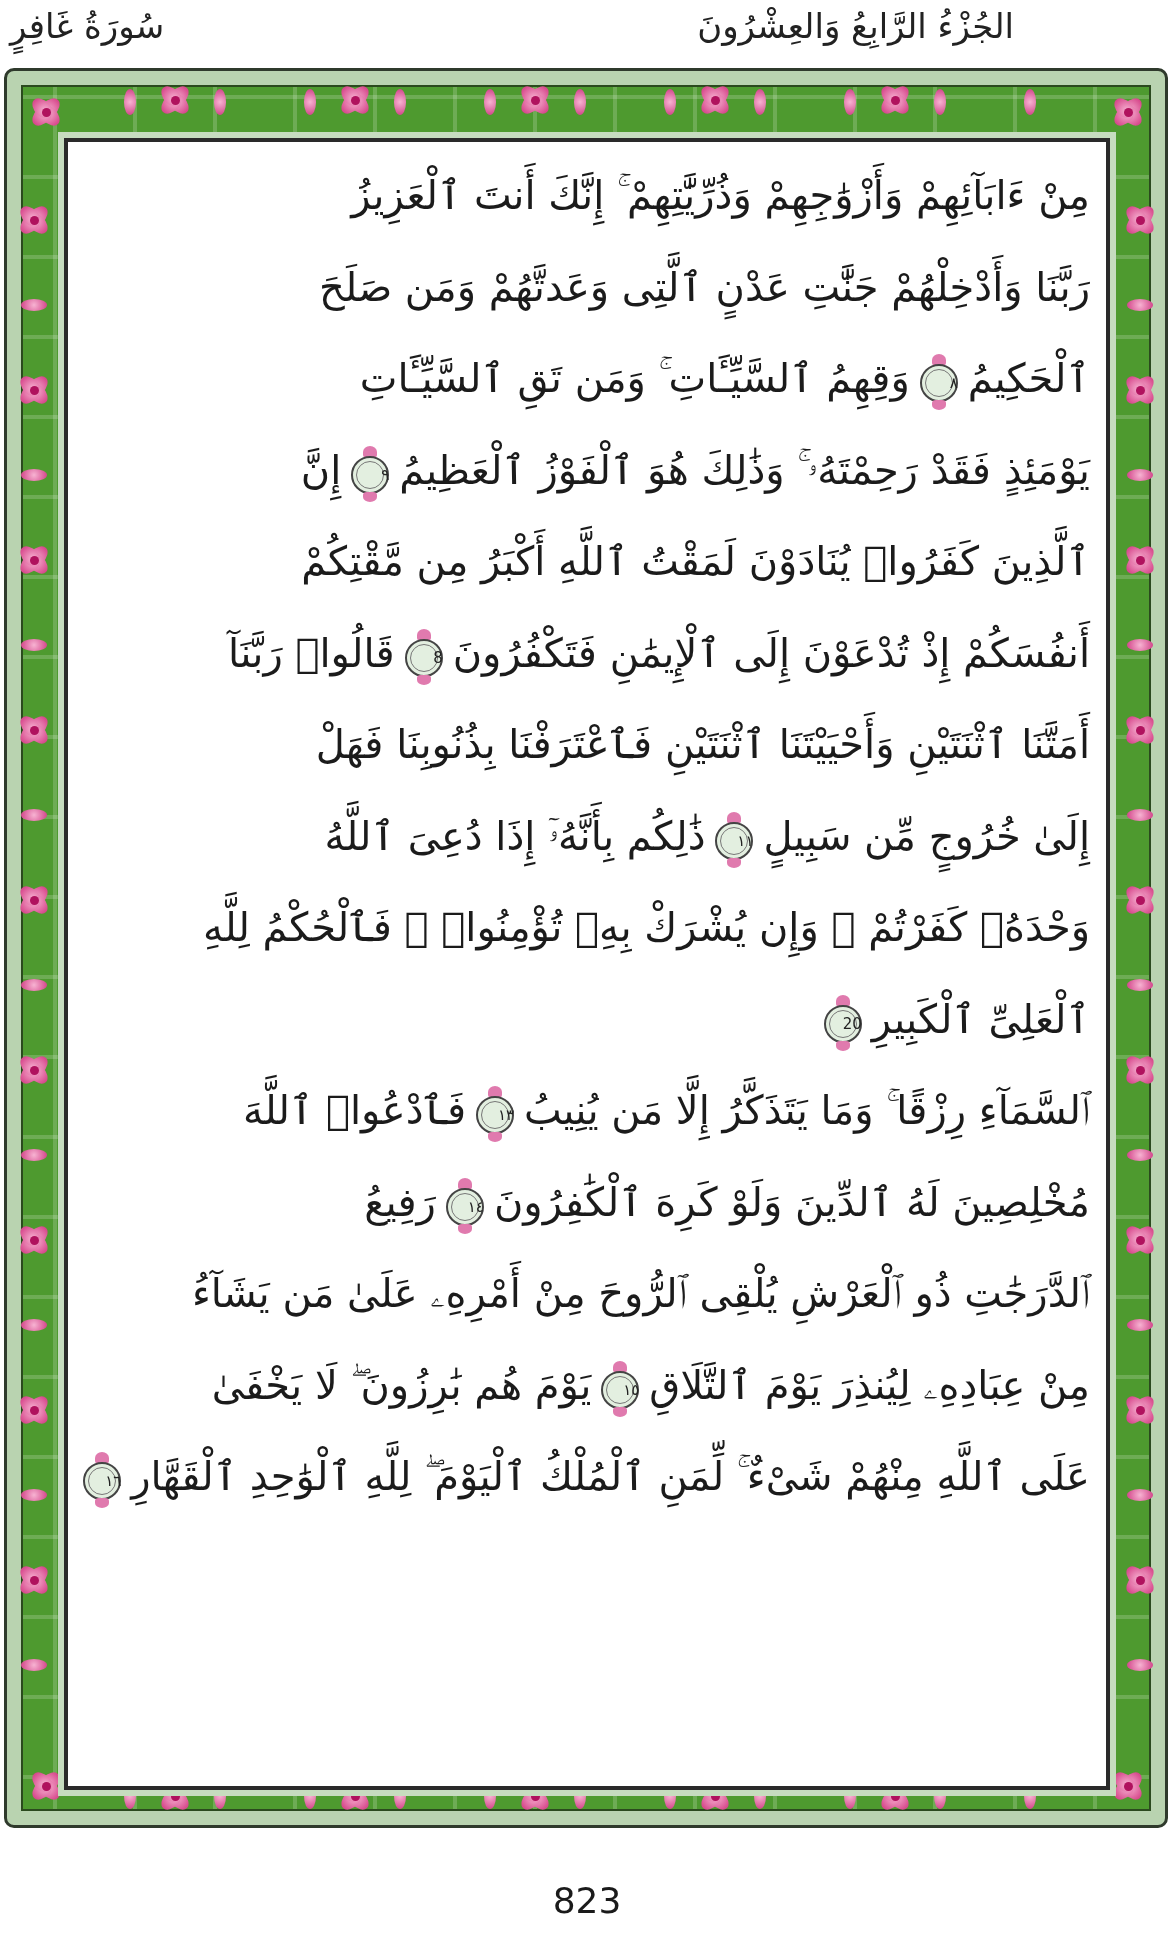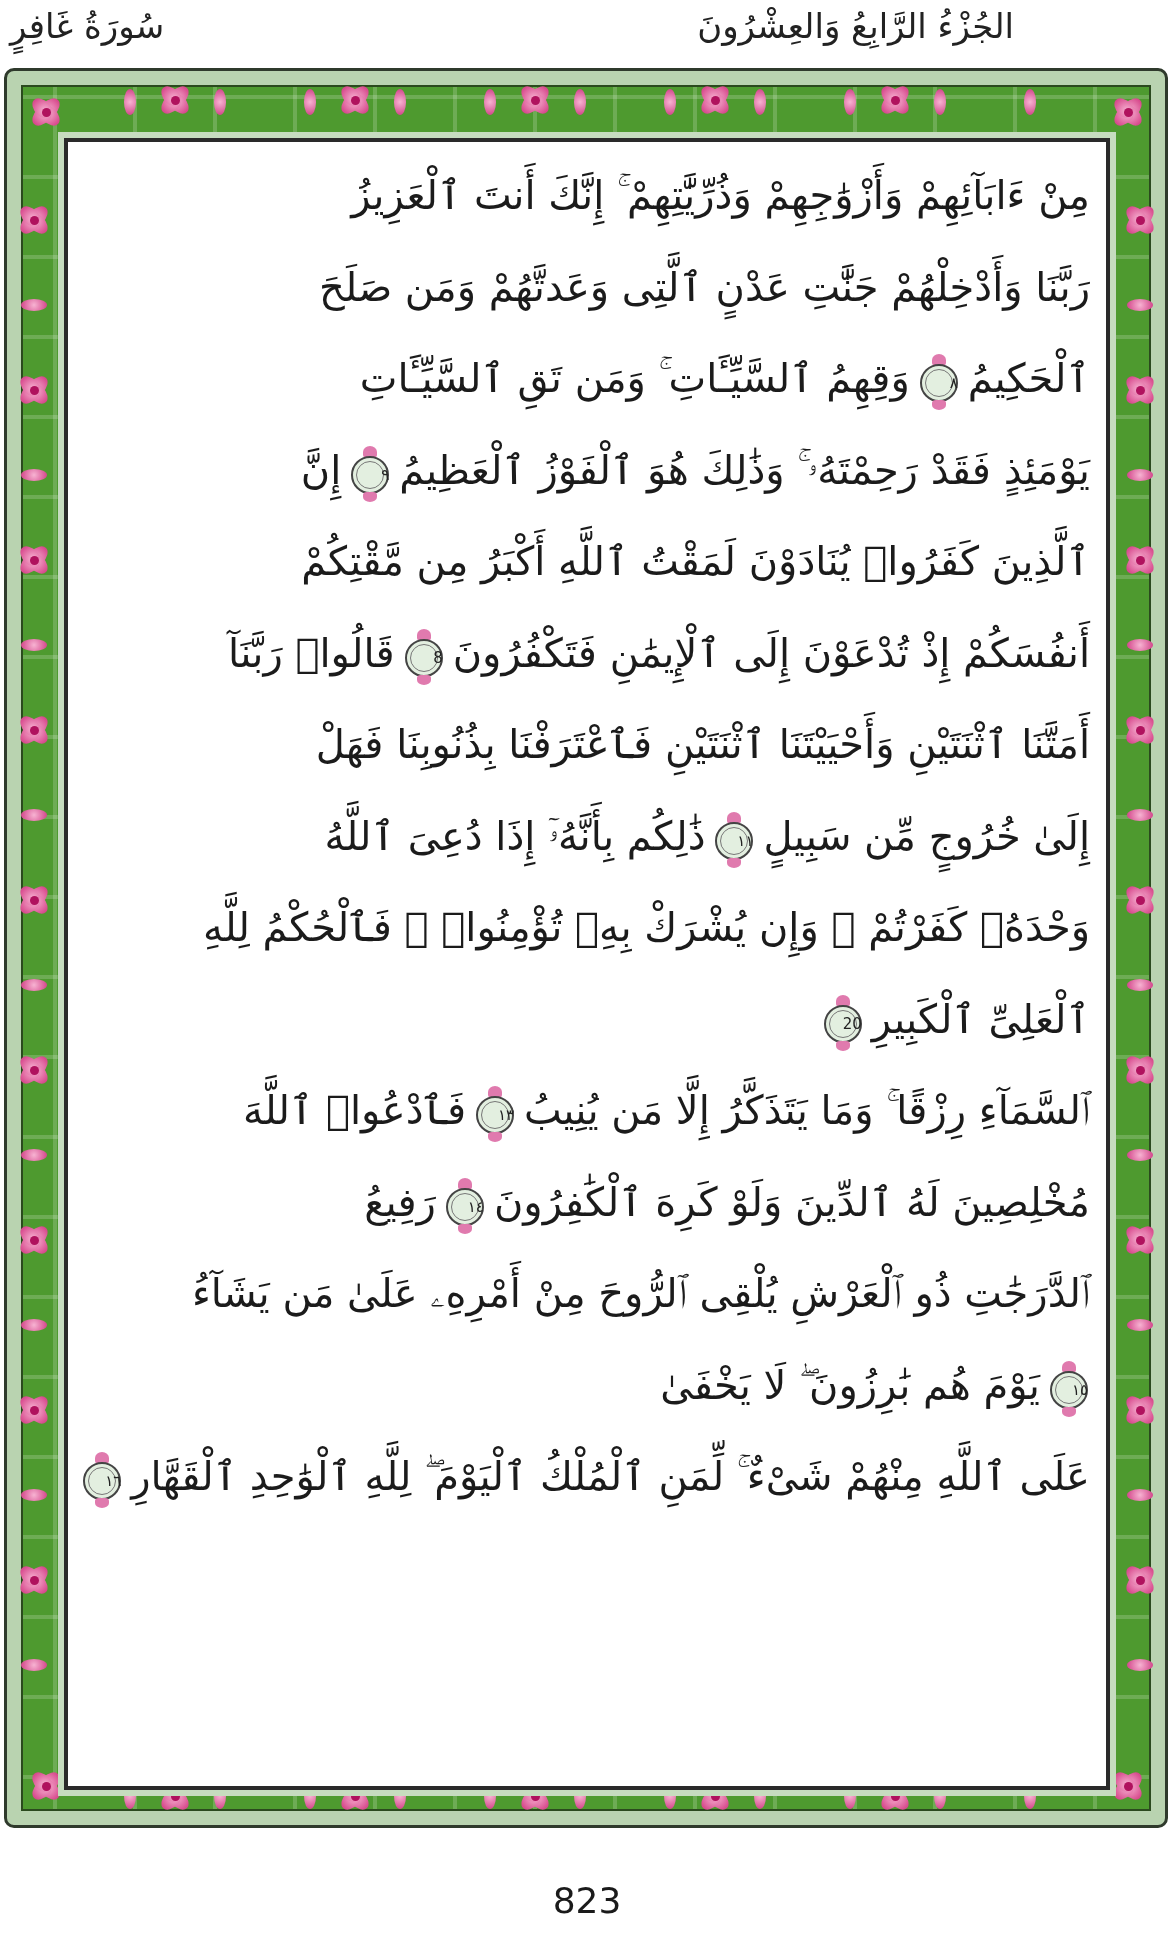--- a/index.html
+++ b/index.html
@@ -354,18 +354,18 @@
   <div class="line"><span class="w">وَحْدَهُۥ كَفَرْتُمْ ۖ وَإِن يُشْرَكْ بِهِۦ تُؤْمِنُوا۟ ۚ فَٱلْحُكْمُ لِلَّهِ</span></div>
 
   <div class="line"><span class="w">ٱلْعَلِىِّ ٱلْكَبِيرِ</span><span class="ayah"><span class="cap-top"></span><span class="ring"></span><span class="num">20</span><span class="cap-bot"></span></span></div>
 
   <div class="line"><span class="w">ٱلسَّمَآءِ رِزْقًا ۚ وَمَا يَتَذَكَّرُ إِلَّا مَن يُنِيبُ</span><span class="ayah"><span class="cap-top"></span><span class="ring"></span><span class="num">١٣</span><span class="cap-bot"></span></span><span class="w">فَٱدْعُوا۟ ٱللَّهَ</span></div>
 
   <div class="line"><span class="w">مُخْلِصِينَ لَهُ ٱلدِّينَ وَلَوْ كَرِهَ ٱلْكَٰفِرُونَ</span><span class="ayah"><span class="cap-top"></span><span class="ring"></span><span class="num">١٤</span><span class="cap-bot"></span></span><span class="w">رَفِيعُ</span></div>
 
   <div class="line"><span class="w">ٱلدَّرَجَٰتِ ذُو ٱلْعَرْشِ يُلْقِى ٱلرُّوحَ مِنْ أَمْرِهِۦ عَلَىٰ مَن يَشَآءُ</span></div>
 
-  <div class="line"><span class="ayah"><span class="cap-top"></span><span class="ring"></span><span class="num">١٥</span><span class="cap-bot"></span></span><span class="w">يَوْمَ هُم بَٰرِزُونَ ۖ لَا يَخْفَىٰ</span></div>
+  <div class="line"><span class="w">مِنْ عِبَادِهِۦ لِيُنذِرَ يَوْمَ ٱلتَّلَاقِ</span><span class="ayah"><span class="cap-top"></span><span class="ring"></span><span class="num">١٥</span><span class="cap-bot"></span></span><span class="w">يَوْمَ هُم بَٰرِزُونَ ۖ لَا يَخْفَىٰ</span></div>
 
   <div class="line"><span class="w">عَلَى ٱللَّهِ مِنْهُمْ شَىْءٌ ۚ لِّمَنِ ٱلْمُلْكُ ٱلْيَوْمَ ۖ لِلَّهِ ٱلْوَٰحِدِ ٱلْقَهَّارِ</span><span class="ayah"><span class="cap-top"></span><span class="ring"></span><span class="num">١٦</span><span class="cap-bot"></span></span></div>
 </div>
 
 <div class="page-number">823</div>
 
 </body></html>

